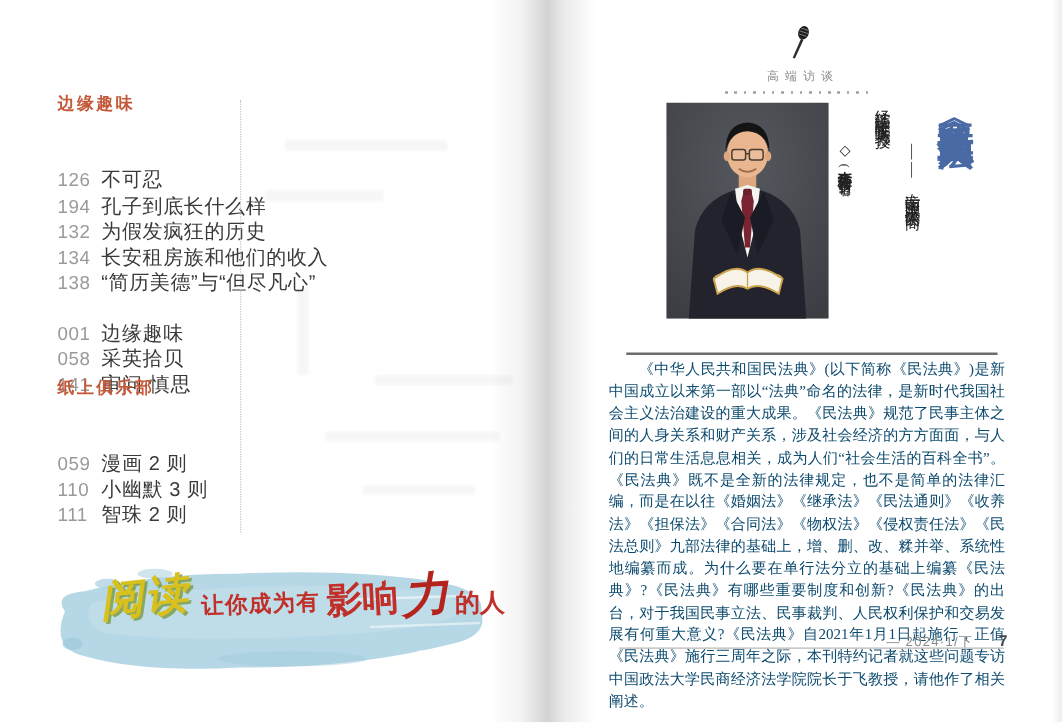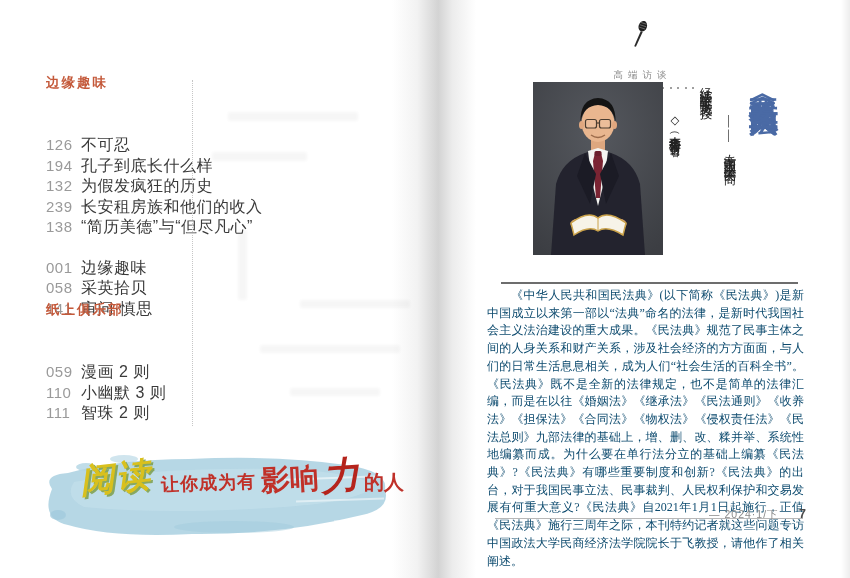--- a/index.html
+++ b/index.html
@@ -31,21 +31,21 @@
     color:#c03028;margin-left:9px;letter-spacing:1px;transform:rotate(-2deg);}
   .slogan-w3{font-family:"DejaVu Serif","Liberation Serif",serif;font-weight:bold;font-size:29px;
     color:#c03028;margin-left:5px;transform:rotate(-3deg);}
   .slogan-w4{font-family:"DejaVu Serif","Liberation Serif",serif;font-weight:bold;font-style:italic;
     font-size:38px;color:#b5241c;margin-left:2px;transform:rotate(-4deg);}
   .slogan-w5{font-family:"DejaVu Serif","Liberation Serif",serif;font-weight:bold;font-size:20px;
     color:#c03028;margin-left:5px;}
   
   .col-header{position:absolute;left:575px;top:19px;width:130px;text-align:center;}
   .col-header svg{display:block;margin:0 auto;}
-  .col-label{margin-top:20px;font-size:9.5px;color:#8d8d8d;letter-spacing:5px;text-indent:5px;}
+  .col-label{margin-top:6px;font-size:9.5px;color:#8d8d8d;letter-spacing:5px;text-indent:5px;}
   .col-dots{margin:5px auto 0;width:120px;height:2px;
     background-image:repeating-linear-gradient(to right,#9f9f9f 0 2px,transparent 2px 7.5px);}
   
   .photo{position:absolute;left:533px;top:82px;width:130px;height:173px;}
   
   .vcol{position:absolute;writing-mode:vertical-rl;color:#222;
         font-family:"Liberation Serif","DejaVu Serif",serif;}
   .author-col{left:667px;top:113px;font-size:11.5px;letter-spacing:1px;}
   .author-name{font-weight:bold;}
   .author-role{font-size:9.5px;}
@@ -78,21 +78,21 @@
       </div>
       <div class="toc-row">
         <span class="toc-num">194</span>
         <span class="toc-title">孔子到底长什么样</span>
       </div>
       <div class="toc-row">
         <span class="toc-num">132</span>
         <span class="toc-title">为假发疯狂的历史</span>
       </div>
       <div class="toc-row">
-        <span class="toc-num">239</span>
+        <span class="toc-num">134</span>
         <span class="toc-title">长安租房族和他们的收入</span>
       </div>
       <div class="toc-row">
         <span class="toc-num">138</span>
         <span class="toc-title">“简历美德”与“但尽凡心”</span>
       </div>
     </div>
 
     <div class="toc-section">
       <div class="toc-row">

